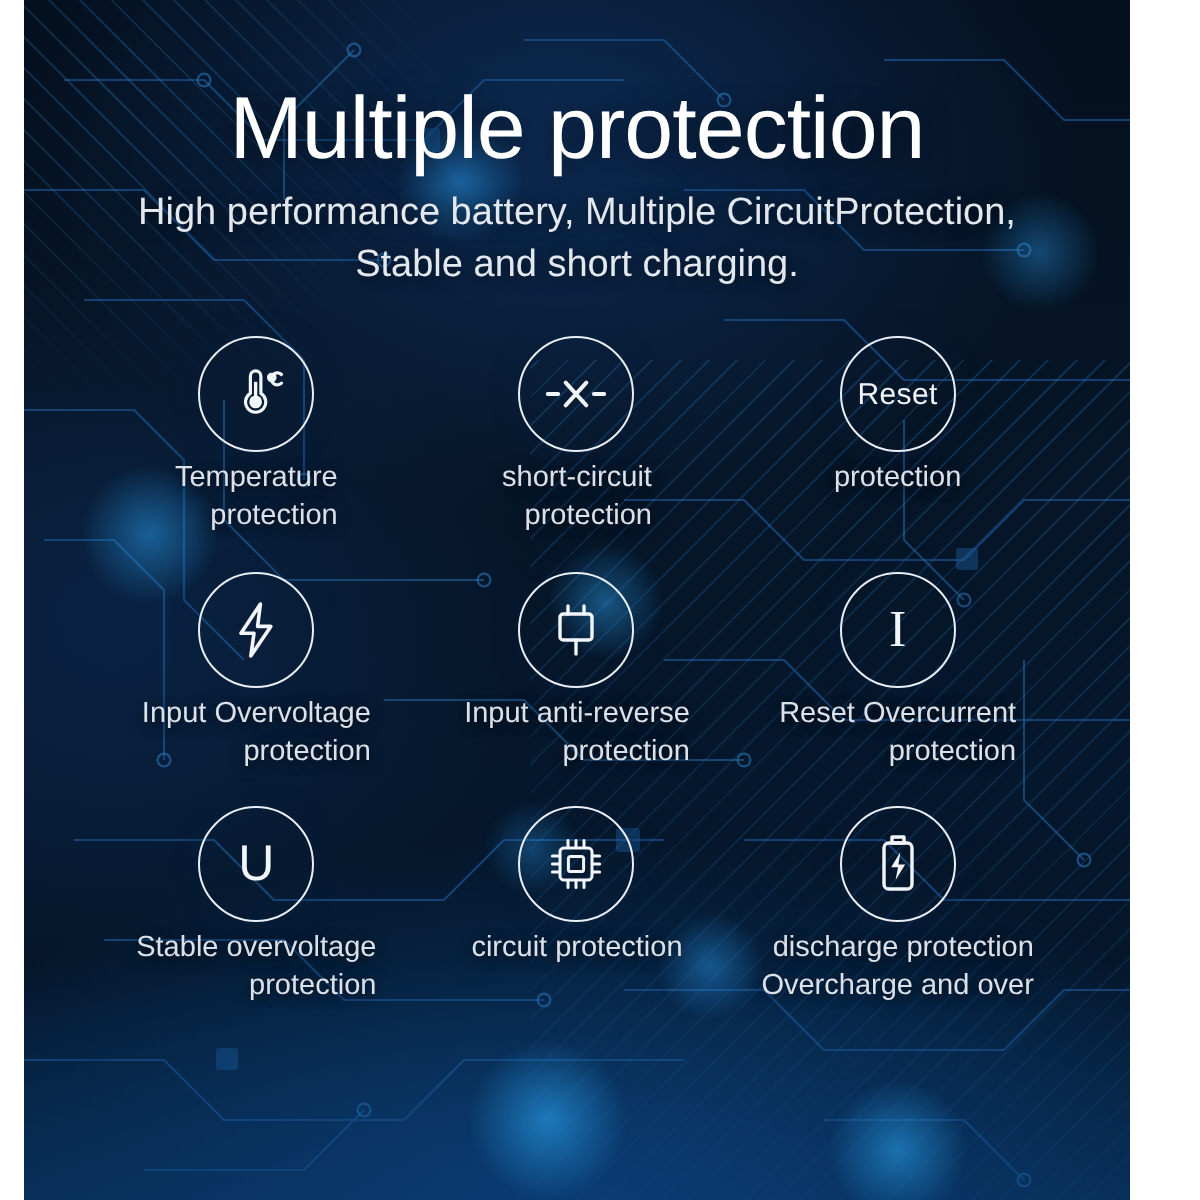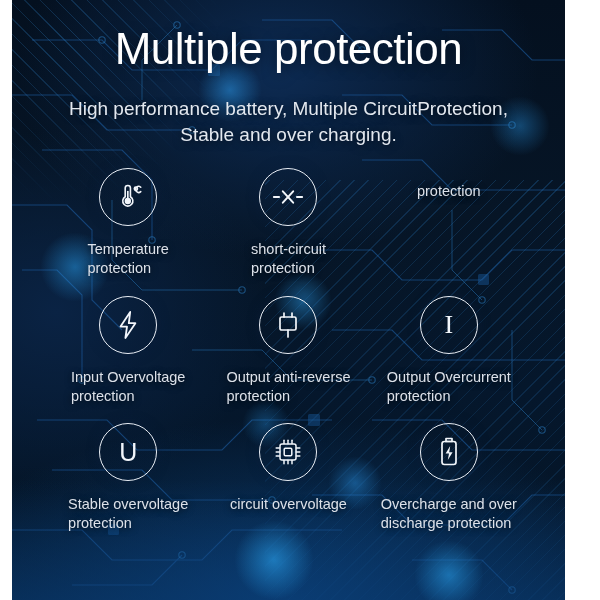--- a/index.html
+++ b/index.html
@@ -48,28 +48,28 @@
       rgba(52,150,230,0.33) 11px);
     mask-image:radial-gradient(circle at 30% 30%, rgba(0,0,0,.95), rgba(0,0,0,0) 72%);
     -webkit-mask-image:radial-gradient(circle at 30% 30%, rgba(0,0,0,.95), rgba(0,0,0,0) 72%);
   }
   .glow{position:absolute;border-radius:50%;pointer-events:none;}
   .bottomband{
     position:absolute;left:0;right:0;bottom:0;height:120px;
     background:linear-gradient(0deg, rgba(10,62,120,.55), rgba(10,62,120,0));
   }
   
-  .header{position:absolute;left:0;right:0;top:26px;text-align:center;z-index:5;}
+  .header{position:absolute;left:0;right:0;top:42px;text-align:center;z-index:5;}
   .title{
     color:#ffffff;font-size:44px;line-height:1.05;font-weight:400;
     letter-spacing:-0.5px;
     text-shadow:0 2px 14px rgba(0,0,0,.55);
   }
   .subtitle{
-    margin-top:24px;color:#e3e8ef;font-size:19px;line-height:1.38;font-weight:400;
+    margin-top:6px;color:#e3e8ef;font-size:19px;line-height:1.38;font-weight:400;
     text-shadow:0 1px 8px rgba(0,0,0,.6);
   }
   
   .grid{
     position:absolute;left:0;right:0;top:168px;z-index:5;
     display:grid;grid-template-columns:repeat(3,1fr);
     row-gap:18px;
     padding:0 36px;box-sizing:border-box;
   }
   .cell{display:flex;flex-direction:column;align-items:center;}
@@ -80,21 +80,21 @@
     box-shadow:0 0 12px rgba(10,30,60,.5);
   }
   .circle svg{display:block;}
   .circle .reset-text{
     color:#f0f4f9;font-size:15px;letter-spacing:.2px;
   }
   .circle .glyph{
     color:#f2f6fb;font-size:26px;line-height:1;font-family:"Liberation Serif", serif;
   }
   .caption{
-    margin-top:14px;color:#dce1e9;font-size:14.5px;line-height:1.3;text-align:left;
+    margin-top:4px;color:#dce1e9;font-size:14.5px;line-height:1.3;text-align:right;
     text-shadow:0 1px 7px rgba(0,0,0,.7);
     max-width:150px;
   }
 </style>
 </head>
 <body>
 
 <div class="stage">
   <div class="panel">
 
@@ -162,21 +162,21 @@
     <div class="glow" style="left:316px;top:456px;width:54px;height:54px;background:radial-gradient(circle,rgba(40,150,235,.45),rgba(40,150,235,0) 70%);"></div>
     <div class="glow" style="left:222px;top:520px;width:80px;height:80px;background:radial-gradient(circle,rgba(45,175,255,.55),rgba(45,175,255,0) 70%);"></div>
     <div class="glow" style="left:402px;top:540px;width:70px;height:70px;background:radial-gradient(circle,rgba(45,175,255,.5),rgba(45,175,255,0) 70%);"></div>
     <div class="glow" style="left:478px;top:96px;width:60px;height:60px;background:radial-gradient(circle,rgba(40,150,230,.4),rgba(40,150,230,0) 70%);"></div>
     <div class="glow" style="left:230px;top:400px;width:48px;height:48px;background:radial-gradient(circle,rgba(40,150,230,.35),rgba(40,150,230,0) 70%);"></div>
 
     <div class="header">
       <div class="title">Multiple protection</div>
       <div class="subtitle">
         <div>High performance battery, Multiple CircuitProtection,</div>
-        <div>Stable and over charging.</div>
+        <div>Stable and short charging.</div>
       </div>
     </div>
 
     <div class="grid">
 
       <div class="cell">
         <div class="circle">
           <span>
             <svg width="30" height="30" viewBox="0 0 32 32" fill="none" stroke="#f2f6fb" stroke-width="1.7">
               <path d="M13 6.5a2.8 2.8 0 0 1 5.6 0v9.2a5.4 5.4 0 1 1-5.6 0z" stroke-linejoin="round"></path>
@@ -204,20 +204,23 @@
             </svg>
           </span>
         </div>
         <div class="caption">
           <div>short-circuit</div>
           <div>protection</div>
         </div>
       </div>
 
       <div class="cell">
+        <div class="circle">
+          <span class="reset-text">Reset</span>
+        </div>
         <div class="caption">
           <div>protection</div>
         </div>
       </div>
 
       <div class="cell">
         <div class="circle">
           <span>
             <svg width="26" height="30" viewBox="0 0 22 30" fill="none" stroke="#f2f6fb" stroke-width="1.8" stroke-linejoin="round">
               <path d="M13.2 2 L3.5 16.6 L10 16.6 L8.4 28 L18.4 13.2 L11.8 13.2 Z"></path>
@@ -235,31 +238,31 @@
           <span>
             <svg width="26" height="30" viewBox="0 0 26 30" fill="none" stroke="#f2f6fb" stroke-width="1.7" stroke-linejoin="round" stroke-linecap="round">
               <path d="M9 3 L9 7"></path>
               <path d="M17 3 L17 7"></path>
               <rect x="5" y="7" width="16" height="13" rx="1.6"></rect>
               <path d="M13 20 L13 27"></path>
             </svg>
           </span>
         </div>
         <div class="caption">
-          <div>Output anti-reverse</div>
+          <div>Input anti-reverse</div>
           <div>protection</div>
         </div>
       </div>
 
       <div class="cell">
         <div class="circle">
           <span class="glyph">I</span>
         </div>
         <div class="caption">
-          <div>Output Overcurrent</div>
+          <div>Reset Overcurrent</div>
           <div>protection</div>
         </div>
       </div>
 
       <div class="cell">
         <div class="circle">
           <span class="glyph" style="font-family:'Liberation Sans',sans-serif;font-size:25px;">U</span>
         </div>
         <div class="caption">
           <div>Stable overvoltage</div>
@@ -282,35 +285,35 @@
               <path d="M3.2 11 L6.6 11"></path>
                 <path d="M3.2 15 L6.6 15"></path>
                 <path d="M3.2 19 L6.6 19"></path>
               <path d="M23.4 11 L26.8 11"></path>
                 <path d="M23.4 15 L26.8 15"></path>
                 <path d="M23.4 19 L26.8 19"></path>
             </svg>
           </span>
         </div>
         <div class="caption">
-          <div>circuit overvoltage</div>
+          <div>circuit protection</div>
         </div>
       </div>
 
       <div class="cell">
         <div class="circle">
           <span>
             <svg width="24" height="32" viewBox="0 0 24 32" fill="none" stroke="#f2f6fb" stroke-width="1.7" stroke-linejoin="round">
               <path d="M9 2.5 L15 2.5 L15 5.5 L9 5.5 Z"></path>
               <rect x="5" y="5.5" width="14" height="23" rx="2.4"></rect>
               <path d="M13.2 10 L8.6 17.6 L12 17.6 L10.8 24 L15.6 16.2 L12.2 16.2 Z" fill="#f2f6fb" stroke="none"></path>
             </svg>
           </span>
         </div>
         <div class="caption">
+          <div>discharge protection</div>
           <div>Overcharge and over</div>
-          <div>discharge protection</div>
         </div>
       </div>
 
     </div>
   </div>
 </div>
 
 </body></html>

